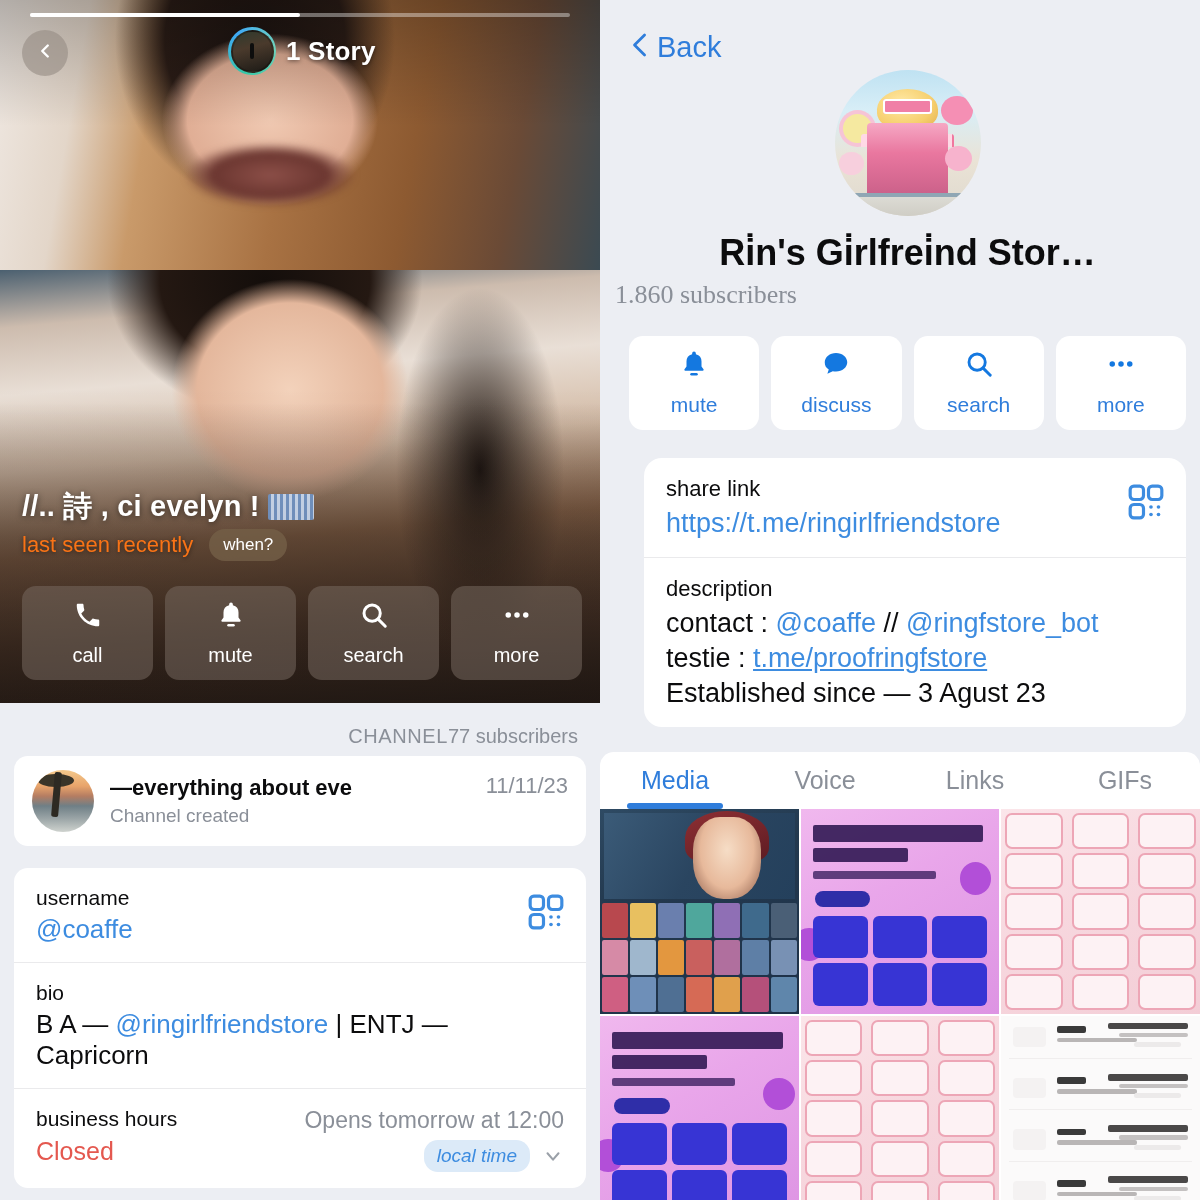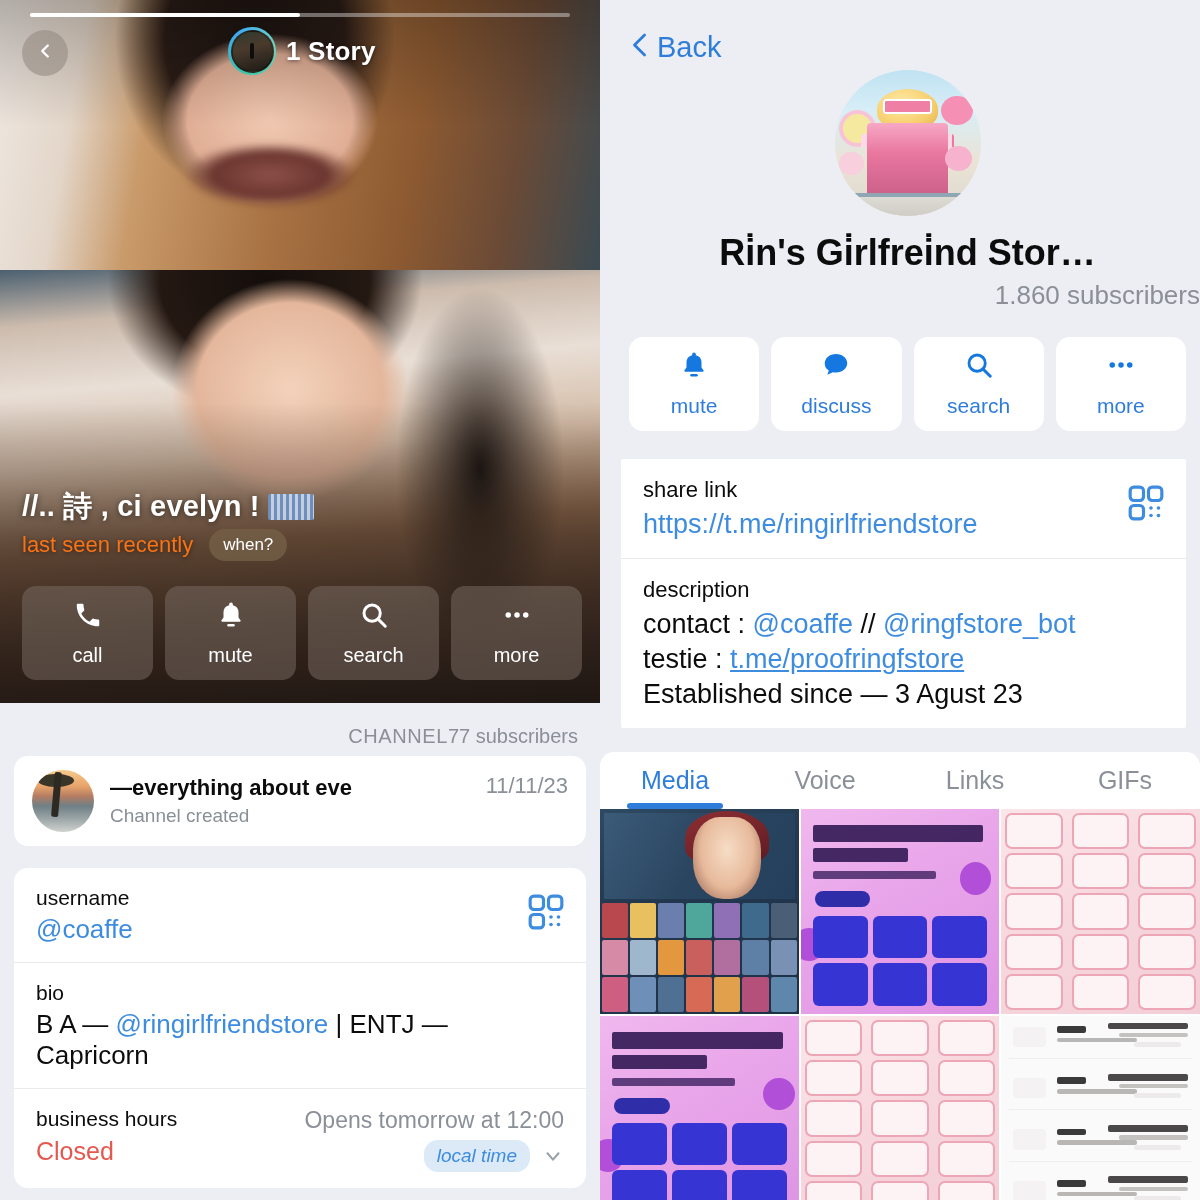--- a/index.html
+++ b/index.html
@@ -197,31 +197,31 @@
   .r-avatar .f4{ right:6%; top:52%; width:18%; height:17%; background:#f7b3cd; }
   .r-avatar .ground{
     position:absolute; left:0; bottom:0; width:100%; height:16%;
     background:linear-gradient(to bottom,#8fa6b4 0 18%,#dcdbd4 18%,#cfcdc5 100%);
   }
 
   .r-title {
     text-align:center; margin-top:16px; font-size:36px; font-weight:700; color:#0c0c0d;
     padding: 0 24px; white-space:nowrap; overflow:hidden; text-overflow:ellipsis;
   }
-  .r-subs { text-align:right; margin-top:6px; font-size:26px; color:#8a8f98; }
+  .r-subs { text-align:left; margin-top:6px; font-size:26px; color:#8a8f98;font-family:Liberation Serif, serif; }
 
   .r-actions { display:flex; gap:12px; padding: 26px 14px 0 14px; }
   .r-btn {
     flex:1; height:94px; background:#fff; border-radius:14px;
     display:flex; flex-direction:column; align-items:center; justify-content:center; gap:10px;
   }
   .r-btn .lbl { color:#2f7ddb; font-size:21px; }
   .r-btn svg { width:30px; height:30px; }
 
-  .r-info { background:#fff; border-radius:2px; margin: 28px 14px 0 6px; position:relative; }
+  .r-info { background:#fff; border-radius:18px; margin: 28px 14px 0 29px; position:relative; }
   .r-info .blk { padding: 18px 22px 16px 22px; }
   .r-info .blk + .blk { border-top:1px solid #eaeaec; }
   .r-lbl { font-size:22px; color:#0c0c0d; }
   .r-val { font-size:27px; color:#0c0c0d; margin-top:4px; line-height:1.3; }
   .r-link { color:#3d8ce0; }
   .r-ulink { color:#3d8ce0; text-decoration:underline; }
 
   .media-panel {
     position:absolute; left:0; bottom:0; width:600px; height:448px; background:#fff;
     border-radius:14px 14px 0 0; overflow:hidden;

